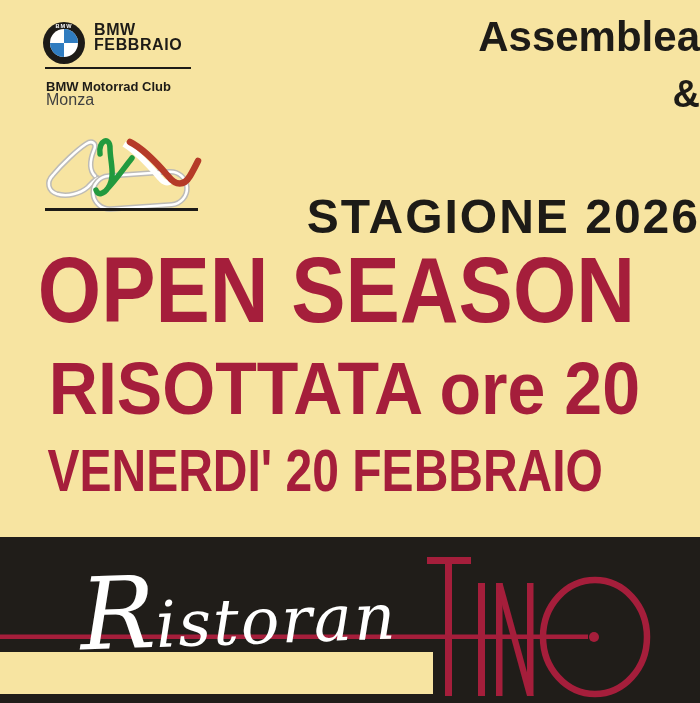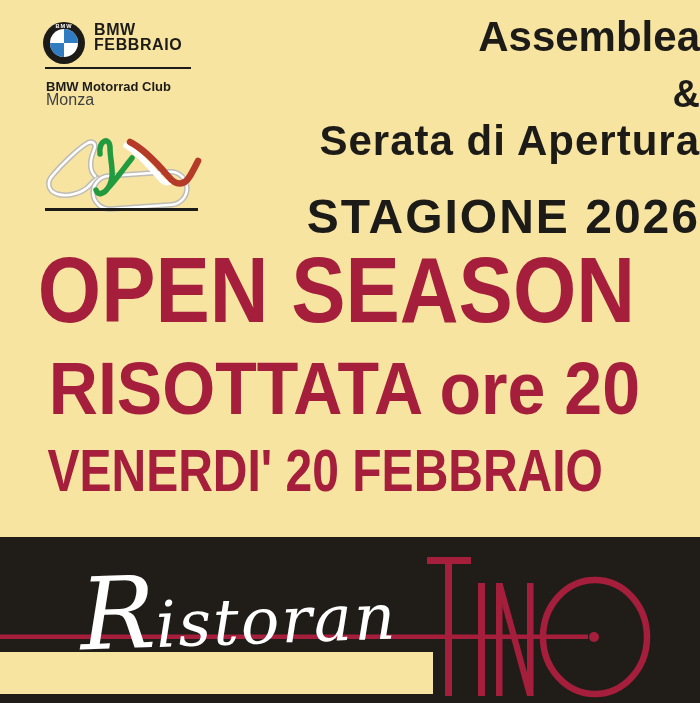--- a/index.html
+++ b/index.html
@@ -87,21 +87,20 @@
       <path d="M86,16 C96,22 110,36 122,50 C126,55 130,56 134,52" fill="none" stroke="#ffffff" stroke-width="6"></path>
       <path d="M62,26 C60,12 72,8 72,20 C72,34 78,48 70,60 C66,66 60,68 58,62 M70,60 C78,52 86,40 94,30" fill="none" stroke="#229a3e" stroke-width="5.5" stroke-linecap="round"></path>
       <path d="M92,14 C104,20 118,34 130,48 C138,58 146,58 152,48 C155,43 158,37 160,33" fill="none" stroke="#b53a28" stroke-width="6.5" stroke-linecap="round"></path>
     </g>
   </svg>
 
   <div class="rule2"></div>
 
   <div class="hd hd1">Assemblea</div>
   <div class="hd hd2">&amp;</div>
-  <div class="hd hd3">Serata di Apertura</div>
   <div class="hd hd4">STAGIONE 2026</div>
 
   <div class="red r1">
     <span class="stretch">OPEN SEASON</span>
   </div>
   <div class="red r2">
     <span class="stretch">RISOTTATA ore 20</span>
   </div>
   <div class="red r3">
     <span class="stretch">VENERDI' 20 FEBBRAIO</span>

